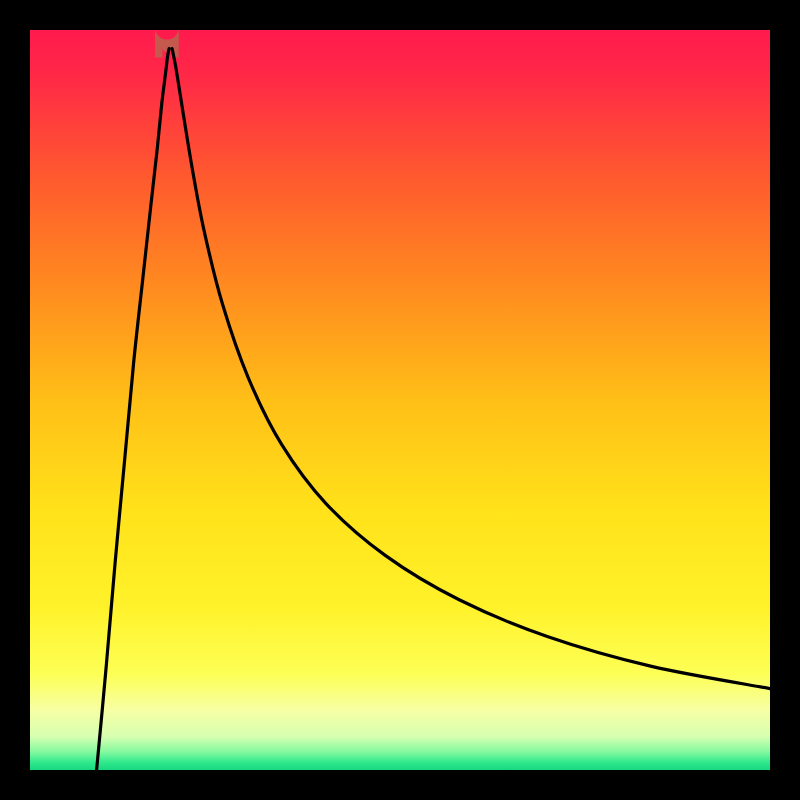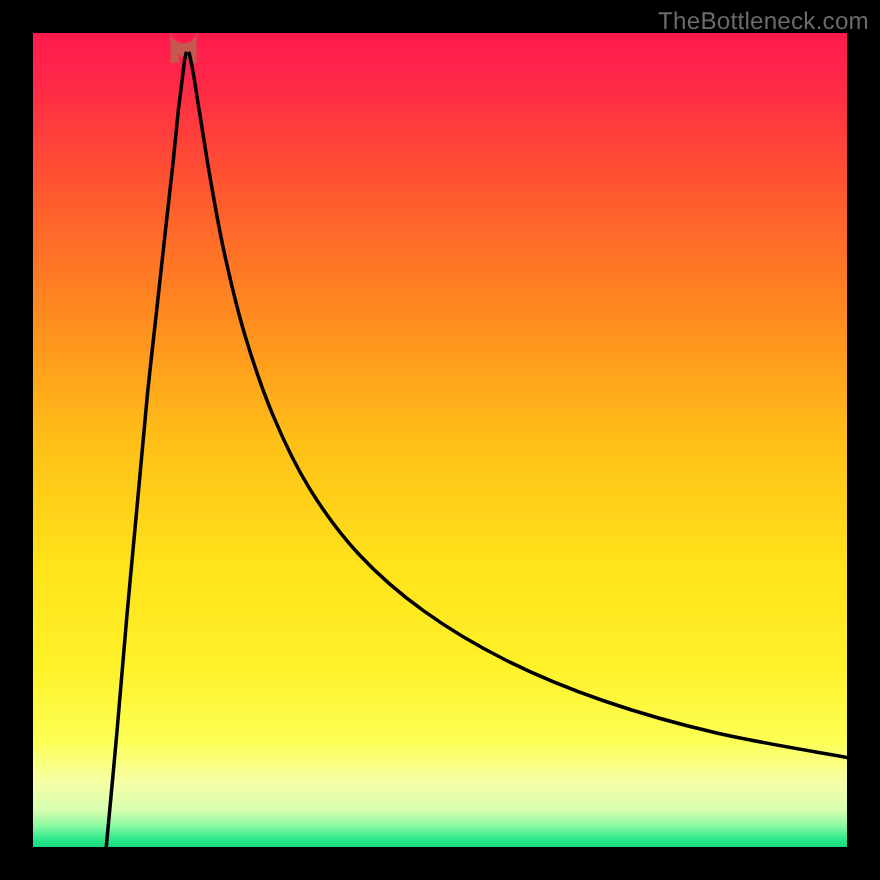--- a/index.html
+++ b/index.html
@@ -83,14 +83,13 @@
       <path id="marker-path" fill="#c45a4e" d="M 125.06 27.379999999999995 L 125.06 -2.220000000000006 A 11.84000000000001 11.84000000000001 0 0 0 148.74 -2.220000000000006 L 148.74 27.379999999999995 L 141.3992 27.379999999999995 L 141.3992 17.612000000000002 A 4.499200000000004 4.499200000000004 0 0 1 132.4008 17.612000000000002 L 132.4008 27.379999999999995 Z"></path>
     </svg>
 
     <svg class="curve-layer" viewBox="0 0 740 740" preserveAspectRatio="none">
       <path id="curve-left" fill="none" stroke="#000000" stroke-width="3.2" stroke-linecap="round" d="M 66.6 740 C 68.20 722.73 73.14 670.93 76.22 636.40 C 79.30 601.87 82.02 567.33 85.10 532.80 C 88.18 498.27 91.64 462.50 94.72 429.20 C 97.80 395.90 100.64 362.60 103.60 333.00 C 106.56 303.40 109.64 277.50 112.48 251.60 C 115.32 225.70 118.15 199.80 120.62 177.60 C 123.09 155.40 125.43 135.67 127.28 118.40 C 129.13 101.13 130.36 86.33 131.72 74.00 C 133.08 61.67 134.43 52.42 135.42 44.40 C 136.41 36.38 137.02 30.22 137.64 25.90 C 138.26 21.58 138.87 19.73 139.12 18.50"></path>
       <path id="curve-right" fill="none" stroke="#000000" stroke-width="3.2" stroke-linecap="round" d="M 142.08 18.5 C 142.70 21.58 144.18 27.75 145.78 37.00 C 147.38 46.25 149.11 57.97 151.70 74.00 C 154.29 90.03 157.62 112.23 161.32 133.20 C 165.02 154.17 168.72 176.37 173.90 199.80 C 179.08 223.23 185.00 249.13 192.40 273.80 C 199.80 298.47 208.43 324.37 218.30 347.80 C 228.17 371.23 238.65 393.43 251.60 414.40 C 264.55 435.37 278.73 455.10 296.00 473.60 C 313.27 492.10 333.00 509.37 355.20 525.40 C 377.40 541.43 402.07 556.23 429.20 569.80 C 456.33 583.37 485.93 595.70 518.00 606.80 C 550.07 617.90 584.60 627.77 621.60 636.40 C 658.60 645.03 720.27 654.90 740.00 658.60"></path>
     </svg>
 
   </div>
 
-  <div class="watermark">TheBottleneck.com</div>
 </div>
 
 </body></html>

